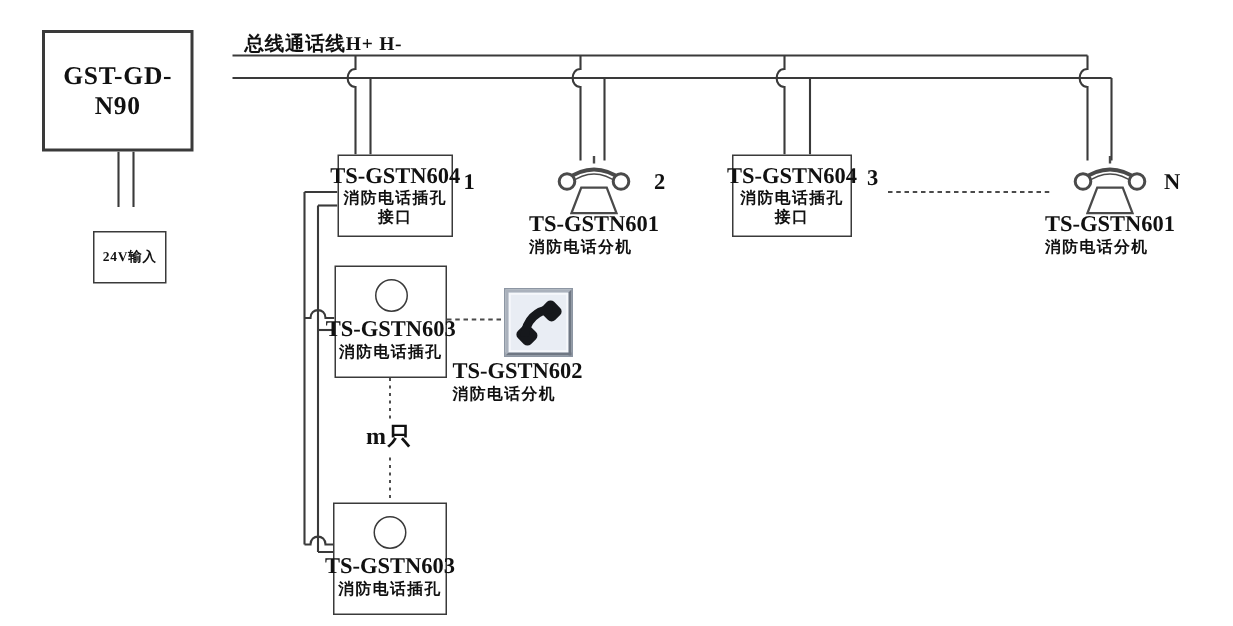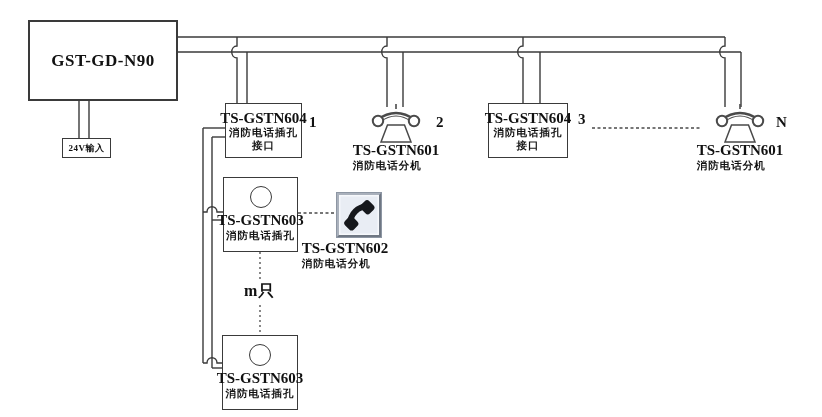--- a/index.html
+++ b/index.html
@@ -94,26 +94,27 @@
       <path d="M592,128 H702" stroke-dasharray="3,2.5"></path>
       <path d="M298,213 H337" stroke-dasharray="3,2.5"></path>
       <path d="M260,252 V280" stroke-dasharray="2,3"></path>
       <path d="M260,300 V335" stroke-dasharray="2,3"></path>
     </g>
 
     <use href="#phone601" x="370" y="104"></use>
     <use href="#phone601" x="714" y="104"></use>
   </svg>
 
-  <div class="box main-box" style="left:28px;top:20px;width:150px;height:81px;">
+  <div class="box main-box" style="left:28px;top:20px;width:101px;height:81px;">
     <div class="main-model">GST-GD-N90</div>
   </div>
 
+  <div class="abs bus-label" style="left:163px;top:20px;">总线通话线H+ H-</div>
 
-  <div class="box power-box" style="left:62px;top:138px;width:49px;height:20px;">
+  <div class="box power-box" style="left:62px;top:154px;width:49px;height:35px;">
     <div>24V输入</div>
   </div>
 
   <div class="box" style="left:225px;top:103px;width:77px;height:55px;">
     <div class="model">TS-GSTN604</div>
     <div class="cn">消防电话插孔</div>
     <div class="cn">接口</div>
   </div>
   <div class="abs idx" style="left:309px;top:114px;">1</div>
 

